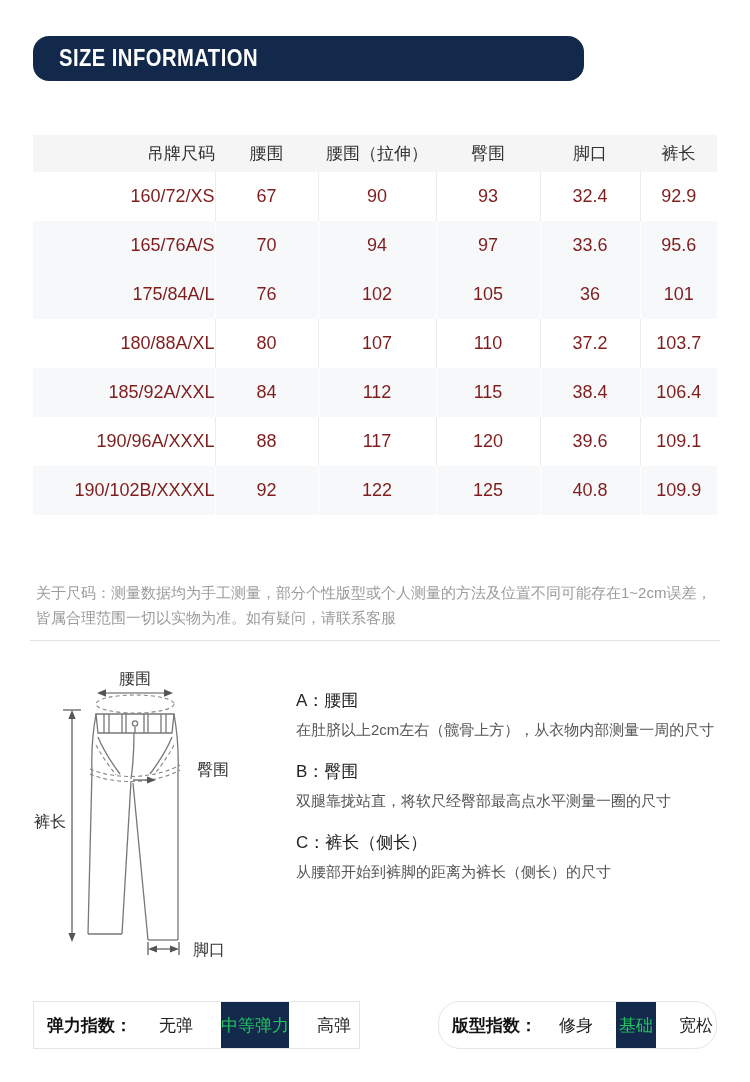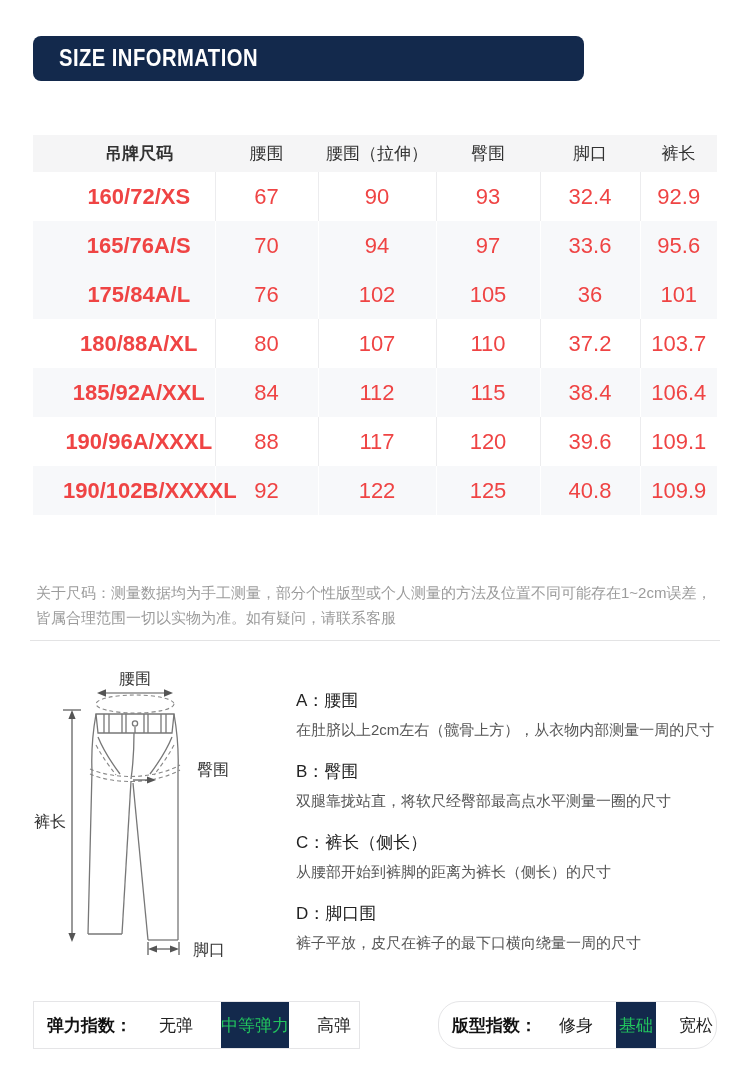--- a/index.html
+++ b/index.html
@@ -2,29 +2,29 @@
 <html style="--navy: #13294c;"><head>
 <meta charset="utf-8">
 <style>
   :root { --navy:#13294c; }
   * { margin:0; padding:0; box-sizing:border-box; }
   body { background:#fff; font-family:"Liberation Sans","DejaVu Sans",sans-serif; }
   .page { position:relative; width:750px; height:1082px; background:#fff; margin:0 auto; overflow:hidden; }
 
   
   .title-bar { position:absolute; left:33px; top:36px; width:551px; height:45px;
-    background:var(--navy); border-radius:8px; display:flex; align-items:center; padding-left:26px; }
+    background:var(--navy); border-radius:16px; display:flex; align-items:center; padding-left:26px; }
   .title-bar span { color:#fff; font-weight:bold; font-size:23px; letter-spacing:.5px;
     transform:scale(.88,1.04); transform-origin:left center; white-space:nowrap; }
 
   
   .size-table { position:absolute; left:33px; top:135px; width:684px; border-collapse:collapse; table-layout:fixed; }
   .size-table th { height:37px; background:#f5f5f6; font-weight:normal; font-size:17px; color:#333; }
-  .size-table td { height:49px; font-size:22px; color:#ef4444; text-align:center; border-left:1px solid #ececee; }
-  .size-table td:first-child, .size-table th:first-child { text-align:center; padding-left:30px; border-left:none;font-weight:bold; }
+  .size-table td { height:49px; font-size:18px; color:#7f1d1d; text-align:center; border-left:1px solid #ececee; }
+  .size-table td:first-child, .size-table th:first-child { text-align:right; padding-left:30px; border-left:none; }
   .size-table tr.alt td { background:#f7f8fa; border-left-color:#fff; }
 
   
   .size-note { position:absolute; left:36px; top:580px; width:682px;
     color:#9b9b9b; font-size:15px; line-height:25px; }
 
   .divider { position:absolute; left:30px; top:640px; width:690px; height:1px; background:#e3e3e4; }
 
   
   .diagram { position:absolute; left:30px; top:653px; width:270px; height:332px; }
@@ -206,24 +206,20 @@
         <div class="guide-desc">在肚脐以上2cm左右（髋骨上方），从衣物内部测量一周的尺寸</div>
       </div>
       <div class="guide-section">
         <div class="guide-title">B：臀围</div>
         <div class="guide-desc">双腿靠拢站直，将软尺经臀部最高点水平测量一圈的尺寸</div>
       </div>
       <div class="guide-section">
         <div class="guide-title">C：裤长（侧长）</div>
         <div class="guide-desc">从腰部开始到裤脚的距离为裤长（侧长）的尺寸</div>
       </div>
-      <div class="guide-section">
-        <div class="guide-title">D：脚口围</div>
-        <div class="guide-desc">裤子平放，皮尺在裤子的最下口横向绕量一周的尺寸</div>
-      </div>
     </div>
 
   <div class="index-bars">
       <div class="index-box">
         <div class="index-label">弹力指数：</div>
         <div class="index-option">无弹</div>
         <div class="index-option selected">中等弹力</div>
         <div class="index-option">高弹</div>
       </div>
       <div class="index-box">

